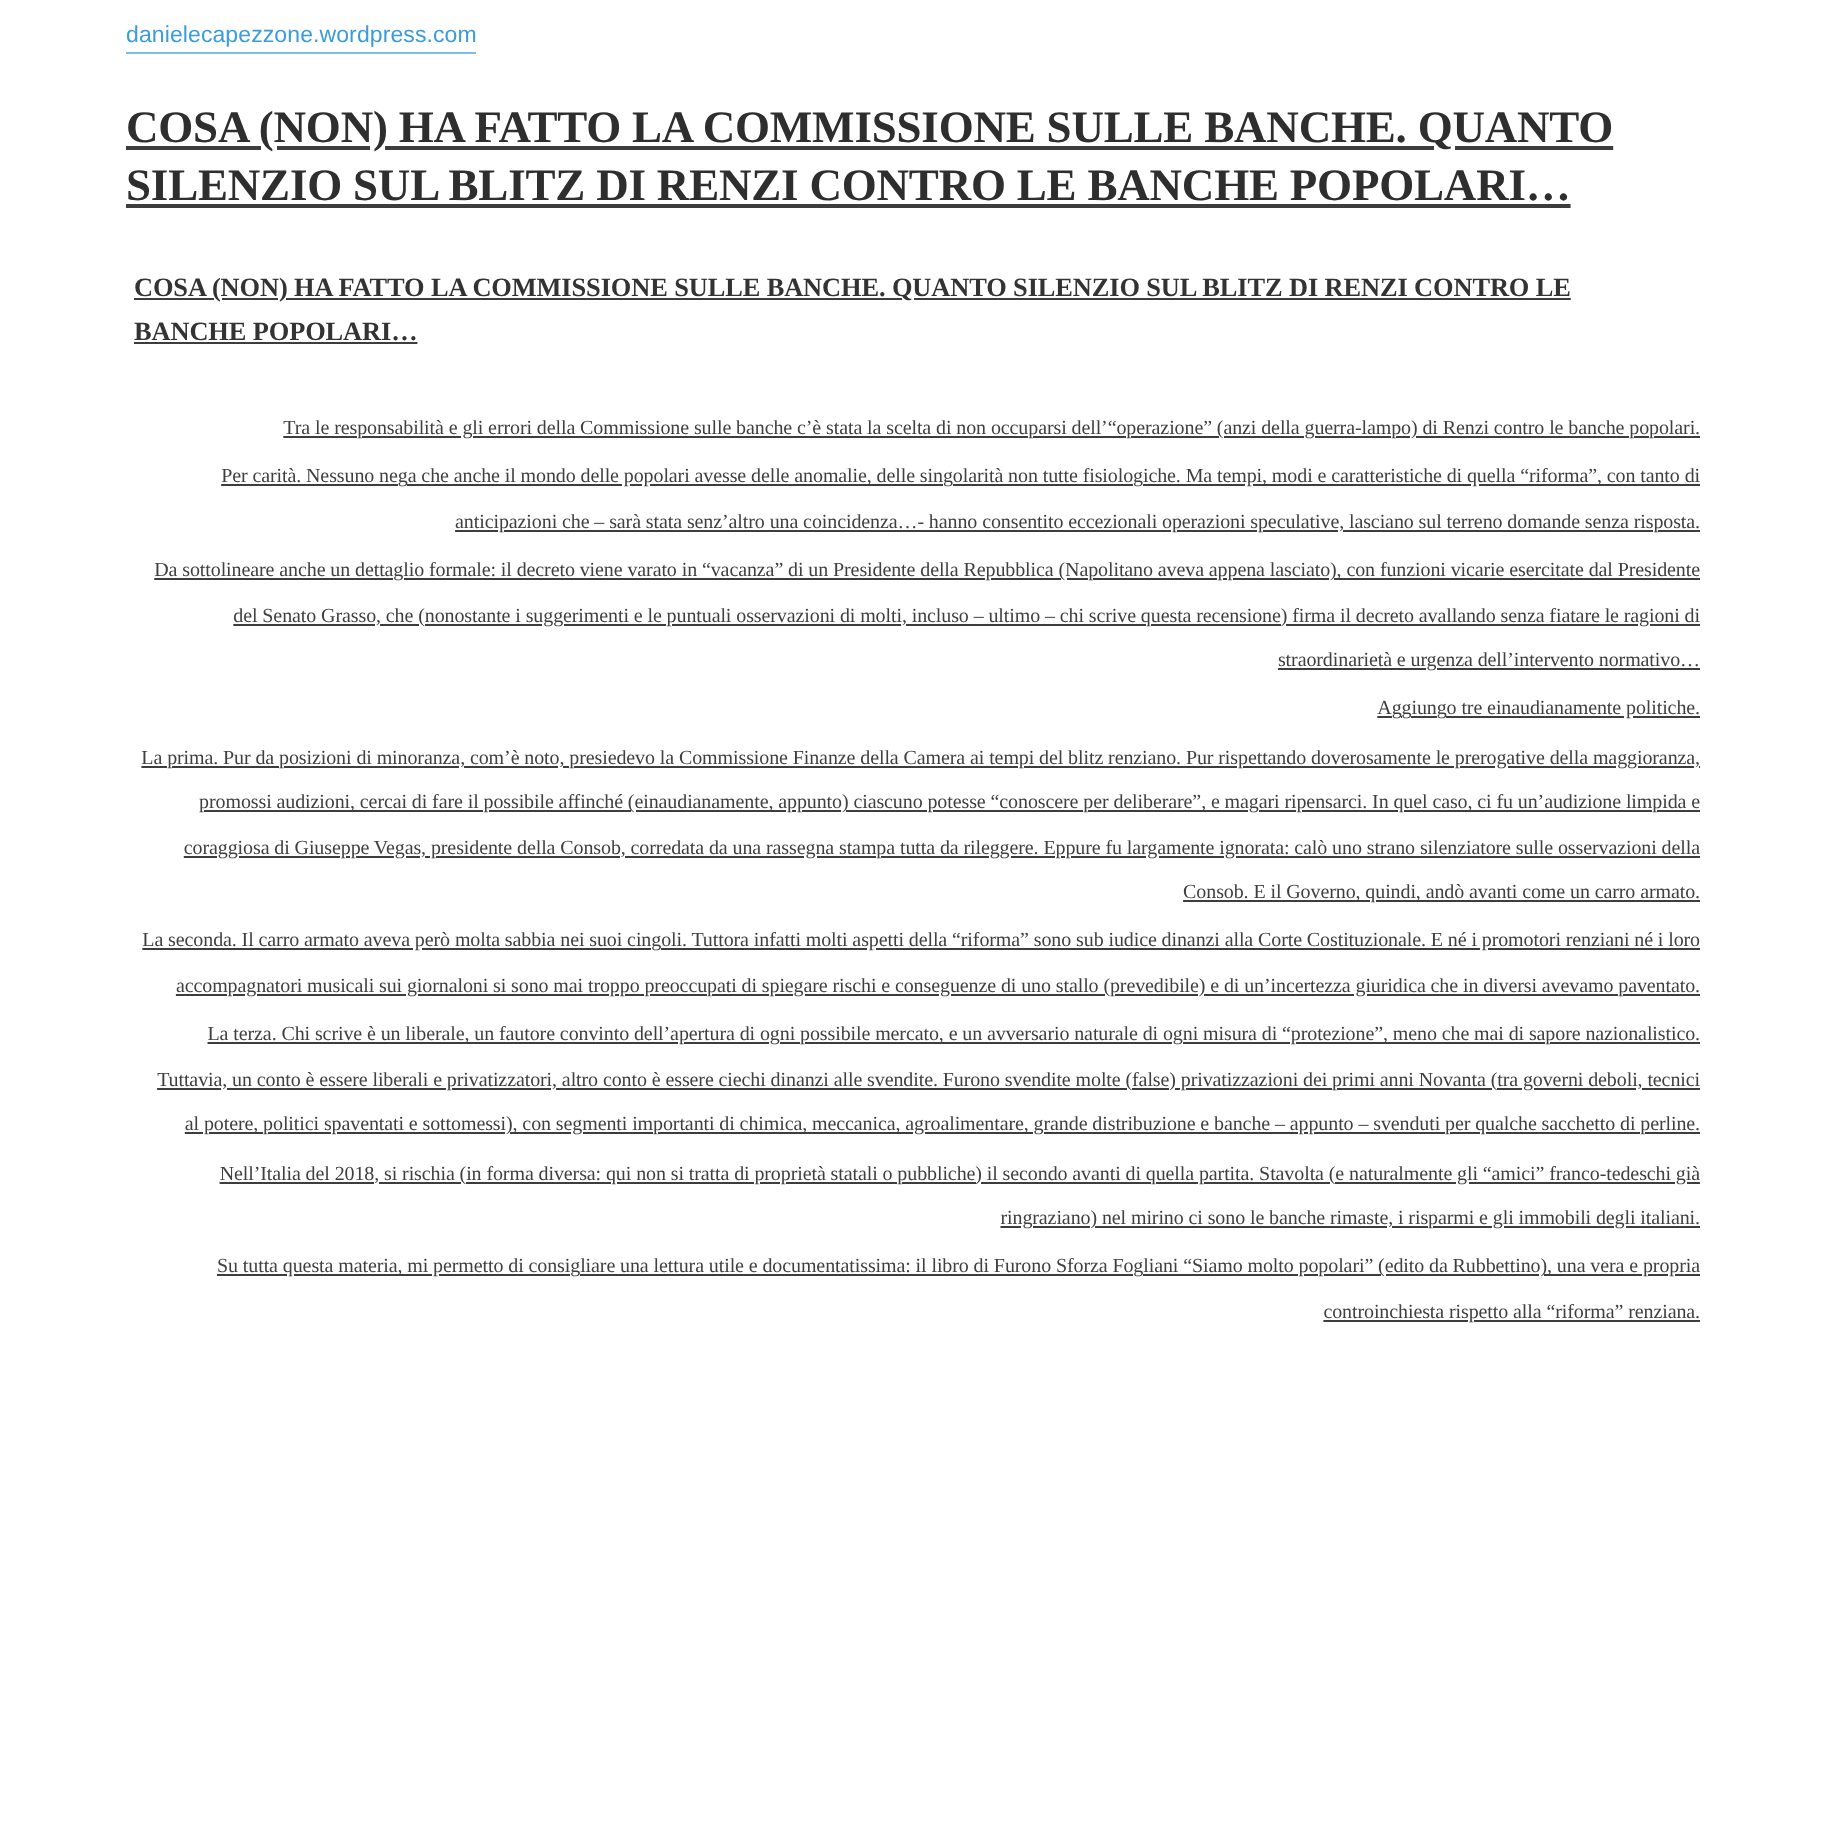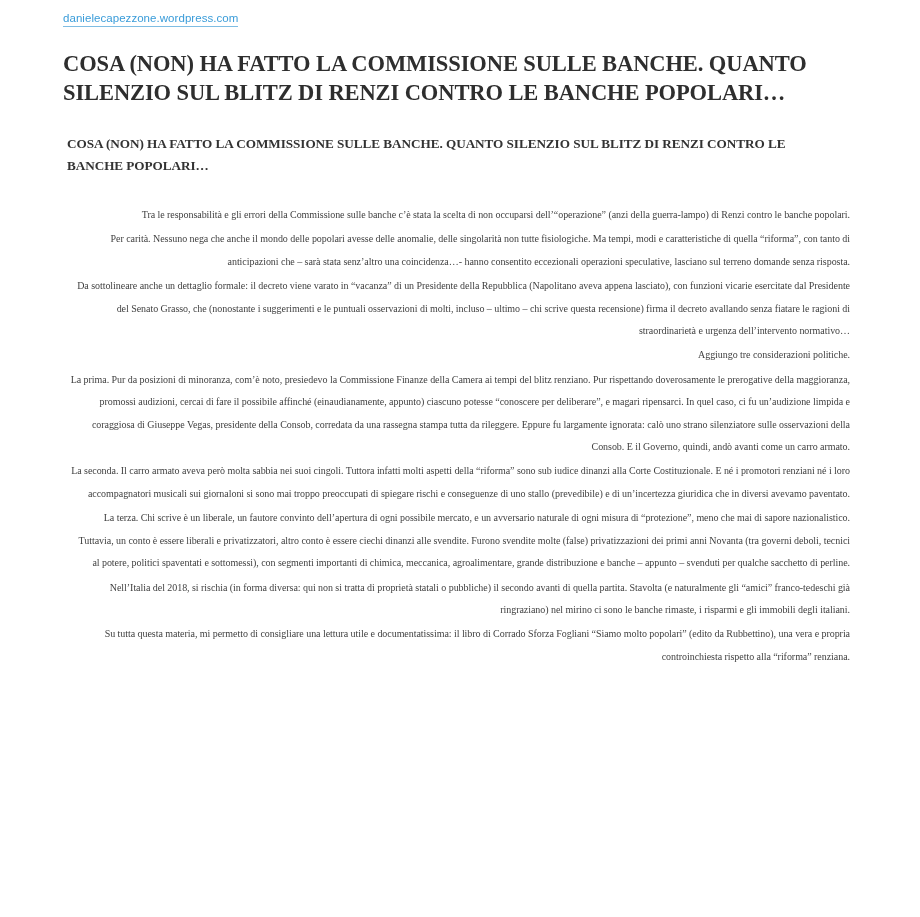--- a/index.html
+++ b/index.html
@@ -15,20 +15,21 @@
     color: #3d3d3d;
     overflow: hidden;
   }
 
   .page {
     position: relative;
     width: 920px;
     height: 917px;
     background: #ffffff;
     box-sizing: border-box;
+    text-decoration: underline;
   }
 
   
   .site-header {
     padding: 8px 0 0 63px;
   }
   .site-link {
     display: inline-block;
     font-family: "Liberation Sans", "DejaVu Sans", sans-serif;
     font-size: 11.5px;
@@ -98,22 +99,22 @@
 
   <h1 class="article-title">COSA (NON) HA FATTO LA COMMISSIONE SULLE BANCHE. QUANTO SILENZIO SUL BLITZ DI RENZI CONTRO LE BANCHE POPOLARI…</h1>
 
   <div class="article-body">
 
     <div class="article-subtitle">COSA (NON) HA FATTO LA COMMISSIONE SULLE BANCHE. QUANTO SILENZIO SUL BLITZ DI RENZI CONTRO LE BANCHE POPOLARI…</div>
 
     <p class="para">Tra le responsabilità e gli errori della Commissione sulle banche c’è stata la scelta di non occuparsi dell’“operazione” (anzi della guerra-lampo) di Renzi contro le banche popolari.</p>
     <p class="para">Per carità. Nessuno nega che anche il mondo delle popolari avesse delle anomalie, delle singolarità non tutte fisiologiche. Ma tempi, modi e caratteristiche di quella “riforma”, con tanto di anticipazioni che – sarà stata senz’altro una coincidenza…- hanno consentito eccezionali operazioni speculative, lasciano sul terreno domande senza risposta.</p>
     <p class="para">Da sottolineare anche un dettaglio formale: il decreto viene varato in “vacanza” di un Presidente della Repubblica (Napolitano aveva appena lasciato), con funzioni vicarie esercitate dal Presidente del Senato Grasso, che (nonostante i suggerimenti e le puntuali osservazioni di molti, incluso – ultimo – chi scrive questa recensione) firma il decreto avallando senza fiatare le ragioni di straordinarietà e urgenza dell’intervento normativo…</p>
-    <p class="para">Aggiungo tre considerazioni politiche.</p>
+    <p class="para">Aggiungo tre einaudianamente politiche.</p>
     <p class="para">La prima. Pur da posizioni di minoranza, com’è noto, presiedevo la Commissione Finanze della Camera ai tempi del blitz renziano. Pur rispettando doverosamente le prerogative della maggioranza, promossi audizioni, cercai di fare il possibile affinché (einaudianamente, appunto) ciascuno potesse “conoscere per deliberare”, e magari ripensarci. In quel caso, ci fu un’audizione limpida e coraggiosa di Giuseppe Vegas, presidente della Consob, corredata da una rassegna stampa tutta da rileggere. Eppure fu largamente ignorata: calò uno strano silenziatore sulle osservazioni della Consob. E il Governo, quindi, andò avanti come un carro armato.</p>
     <p class="para">La seconda. Il carro armato aveva però molta sabbia nei suoi cingoli. Tuttora infatti molti aspetti della “riforma” sono sub iudice dinanzi alla Corte Costituzionale. E né i promotori renziani né i loro accompagnatori musicali sui giornaloni si sono mai troppo preoccupati di spiegare rischi e conseguenze di uno stallo (prevedibile) e di un’incertezza giuridica che in diversi avevamo paventato.</p>
     <p class="para">La terza. Chi scrive è un liberale, un fautore convinto dell’apertura di ogni possibile mercato, e un avversario naturale di ogni misura di “protezione”, meno che mai di sapore nazionalistico. Tuttavia, un conto è essere liberali e privatizzatori, altro conto è essere ciechi dinanzi alle svendite. Furono svendite molte (false) privatizzazioni dei primi anni Novanta (tra governi deboli, tecnici al potere, politici spaventati e sottomessi), con segmenti importanti di chimica, meccanica, agroalimentare, grande distribuzione e banche – appunto – svenduti per qualche sacchetto di perline.</p>
     <p class="para">Nell’Italia del 2018, si rischia (in forma diversa: qui non si tratta di proprietà statali o pubbliche) il secondo avanti di quella partita. Stavolta (e naturalmente gli “amici” franco-tedeschi già ringraziano) nel mirino ci sono le banche rimaste, i risparmi e gli immobili degli italiani.</p>
-    <p class="para">Su tutta questa materia, mi permetto di consigliare una lettura utile e documentatissima: il libro di Corrado Sforza Fogliani “Siamo molto popolari” (edito da Rubbettino), una vera e propria controinchiesta rispetto alla “riforma” renziana.</p>
+    <p class="para">Su tutta questa materia, mi permetto di consigliare una lettura utile e documentatissima: il libro di Furono Sforza Fogliani “Siamo molto popolari” (edito da Rubbettino), una vera e propria controinchiesta rispetto alla “riforma” renziana.</p>
 
   </div>
 
 </div>
 
 </body></html>

